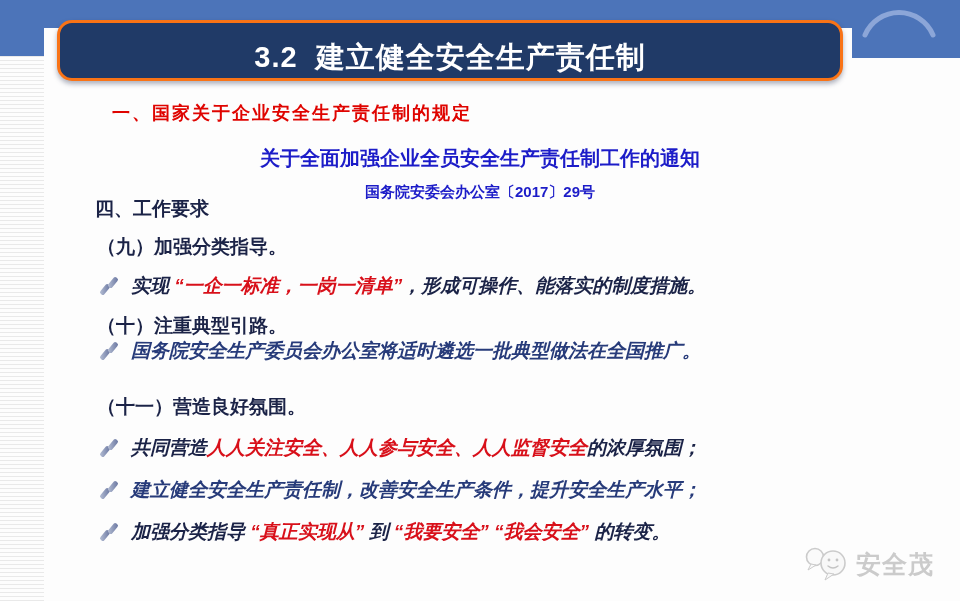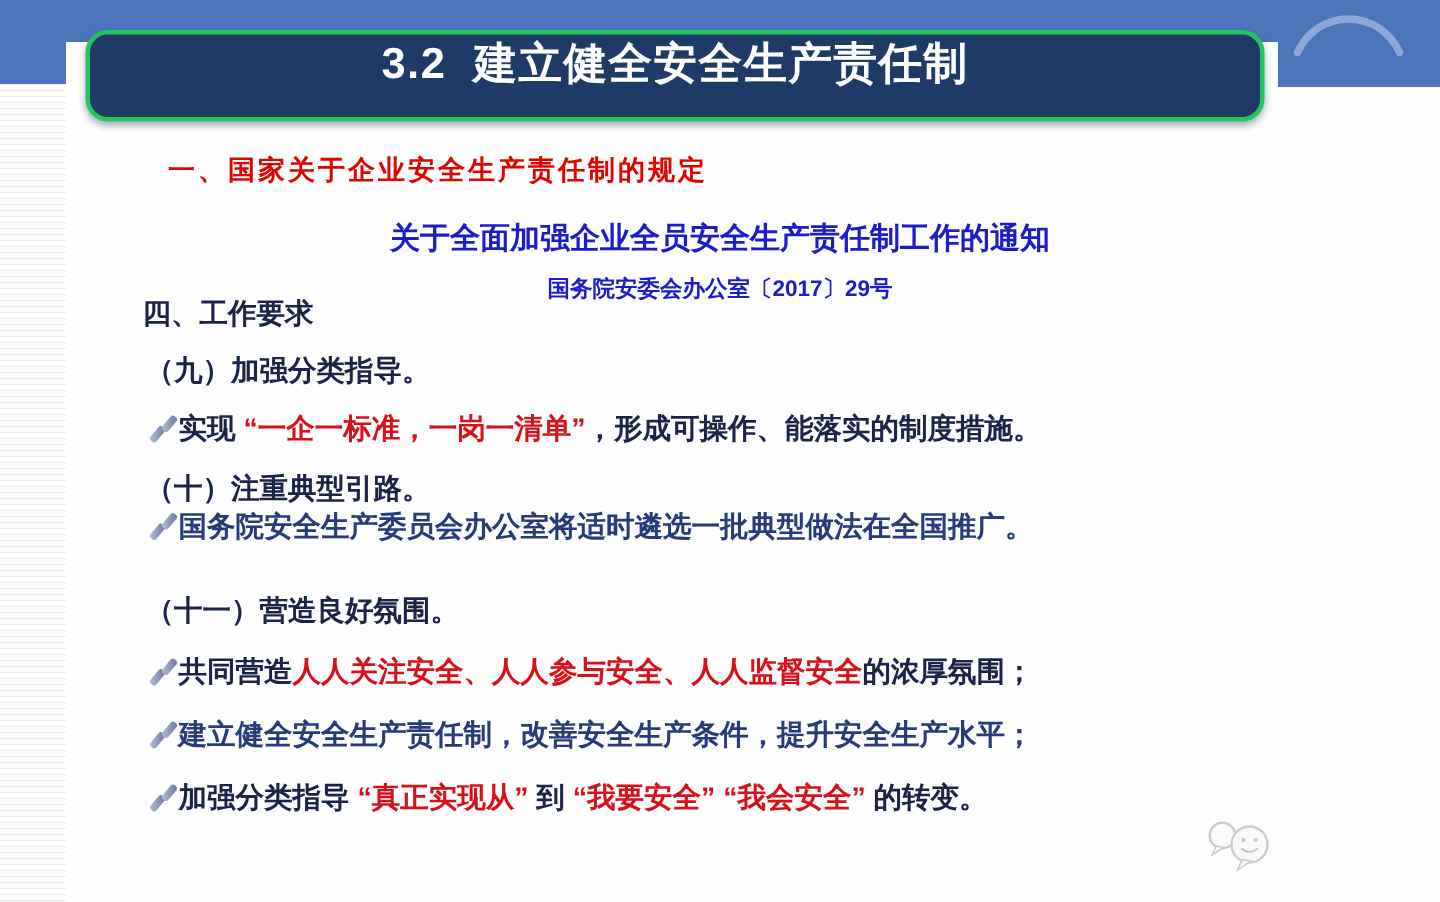--- a/index.html
+++ b/index.html
@@ -28,24 +28,24 @@
   .top-left-block{left:0;top:0;width:44px;height:56px;background:var(--band);}
   .top-right-block{left:852px;top:0;width:108px;height:58px;background:var(--band);}
   .stripe-col{
     left:0;top:56px;width:44px;height:545px;
     background:repeating-linear-gradient(180deg,#E9E9E9 0 1px,#FDFDFD 1px 4px);
   }
   
   .banner{
     left:57px;top:20px;width:786px;height:61px;
     background:var(--banner);
-    border:3px solid #22c55e;
+    border:3px solid #f97316;
     border-radius:15px;
     box-shadow:0 3px 5px rgba(25,35,70,.35);
-    display:flex;align-items:flex-start;justify-content:center;
+    display:flex;align-items:flex-end;justify-content:center;
   }
   .banner-title{
     color:#FFFFFF;font-size:29px;font-weight:bold;
     letter-spacing:1px;white-space:pre;
   }
   
   .sec-heading{
     left:112px;top:101px;
     color:var(--heading-red);font-size:18px;font-weight:bold;
     letter-spacing:2px;white-space:pre;
@@ -56,21 +56,21 @@
     color:var(--notice-blue);font-size:20px;font-weight:bold;white-space:pre;
   }
   .notice-issuer{
     left:0;top:183px;width:960px;text-align:center;
     color:var(--notice-blue);font-size:15px;font-weight:bold;white-space:pre;
   }
   
   .part-title{left:95px;top:196px;color:var(--dark);font-size:19px;font-weight:bold;white-space:pre;}
   .sub{position:absolute;left:97px;color:var(--dark);font-size:19px;font-weight:bold;white-space:pre;}
   .bullet{position:absolute;left:100px;display:flex;align-items:center;font-size:19px;font-weight:bold;white-space:pre;}
-  .bullet .txt{}
+  .bullet .txt{margin-left:12px;font-style:italic;}
   .seg-navy{color:var(--dark);}
   .seg-blue{color:var(--blue);}
   .seg-red{color:var(--red);}
   
   .bicon{position:relative;width:19px;height:19px;flex:0 0 19px;}
   .bicon i{
     position:absolute;width:12px;height:5px;border-radius:2px;
     background:linear-gradient(135deg,#B8C1D6 0%,#67749F 100%);
     transform:rotate(-50deg);
   }
@@ -139,13 +139,14 @@
 <div class="abs watermark">
   <svg width="50" height="42" viewBox="0 0 50 42">
     <circle cx="13" cy="14" r="8.5" fill="#FAFAFA" stroke="#CBCBCB" stroke-width="1.6"></circle>
     <path d="M 9 21 L 6 27 L 14 22 Z" fill="#FAFAFA" stroke="#CBCBCB" stroke-width="1"></path>
     <circle cx="31" cy="20" r="12" fill="#F8F8F8" stroke="#CBCBCB" stroke-width="1.6"></circle>
     <path d="M 26 30 L 23 37 L 32 31 Z" fill="#F8F8F8" stroke="#CBCBCB" stroke-width="1"></path>
     <circle cx="27" cy="17" r="1.4" fill="#C4C4C4"></circle>
     <circle cx="35" cy="17" r="1.4" fill="#C4C4C4"></circle>
     <path d="M 26 23 Q 31 27 36 23" fill="none" stroke="#C4C4C4" stroke-width="1.4" stroke-linecap="round"></path>
   </svg>
+  <span class="wm-text">安全茂</span>
 </div>
 
 </body></html>

